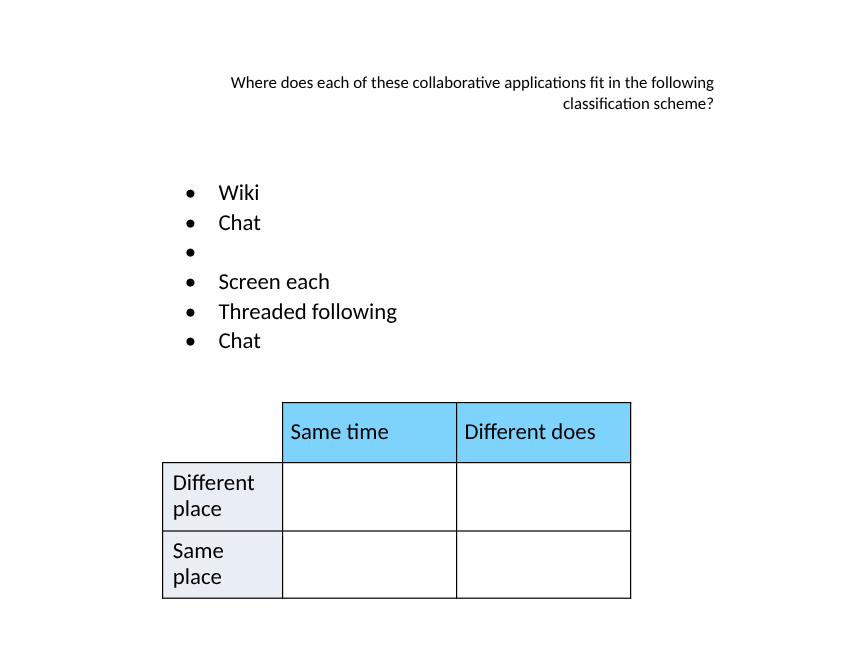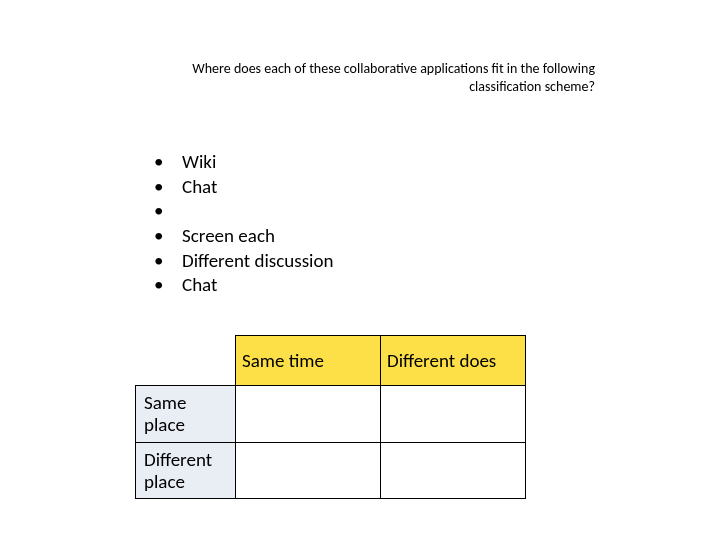--- a/index.html
+++ b/index.html
@@ -57,21 +57,21 @@
   }
   .corner-cell {
     width: 100px;
     height: 50px;
     border: none;
   }
   .col-head {
     width: 145px;
     height: 50px;
     border: 1.5px solid #000;
-    background: #fde047;
+    background: #7dd3fc;
     text-align: center;
     padding: 0 6px;
   }
   .row-head {
     width: 100px;
     height: 55px;
     border: 1.5px solid #000;
     background: #e9edf4;
     padding: 6px 8px;
     line-height: 1.15;
@@ -101,41 +101,41 @@
     </div>
     <div class="item">
       <span class="bullet">•</span>
     </div>
     <div class="item">
       <span class="bullet">•</span>
       <span>Screen each</span>
     </div>
     <div class="item">
       <span class="bullet">•</span>
-      <span>Different discussion</span>
+      <span>Threaded following</span>
     </div>
     <div class="item">
       <span class="bullet">•</span>
       <span>Chat</span>
     </div>
   </div>
 
   <table class="matrix">
     <tbody>
         <tr>
       <td class="corner-cell"></td>
       <th class="col-head">Same time</th>
       <th class="col-head">Different does</th>
     </tr>
     <tr>
-      <th class="row-head">Same place</th>
+      <th class="row-head">Different place</th>
       <td class="body-cell"></td>
       <td class="body-cell"></td>
     </tr>
     <tr>
-      <th class="row-head">Different place</th>
+      <th class="row-head">Same place</th>
       <td class="body-cell"></td>
       <td class="body-cell"></td>
     </tr>
   </tbody>
     </table>
 
 </div>
 
 </body></html>

